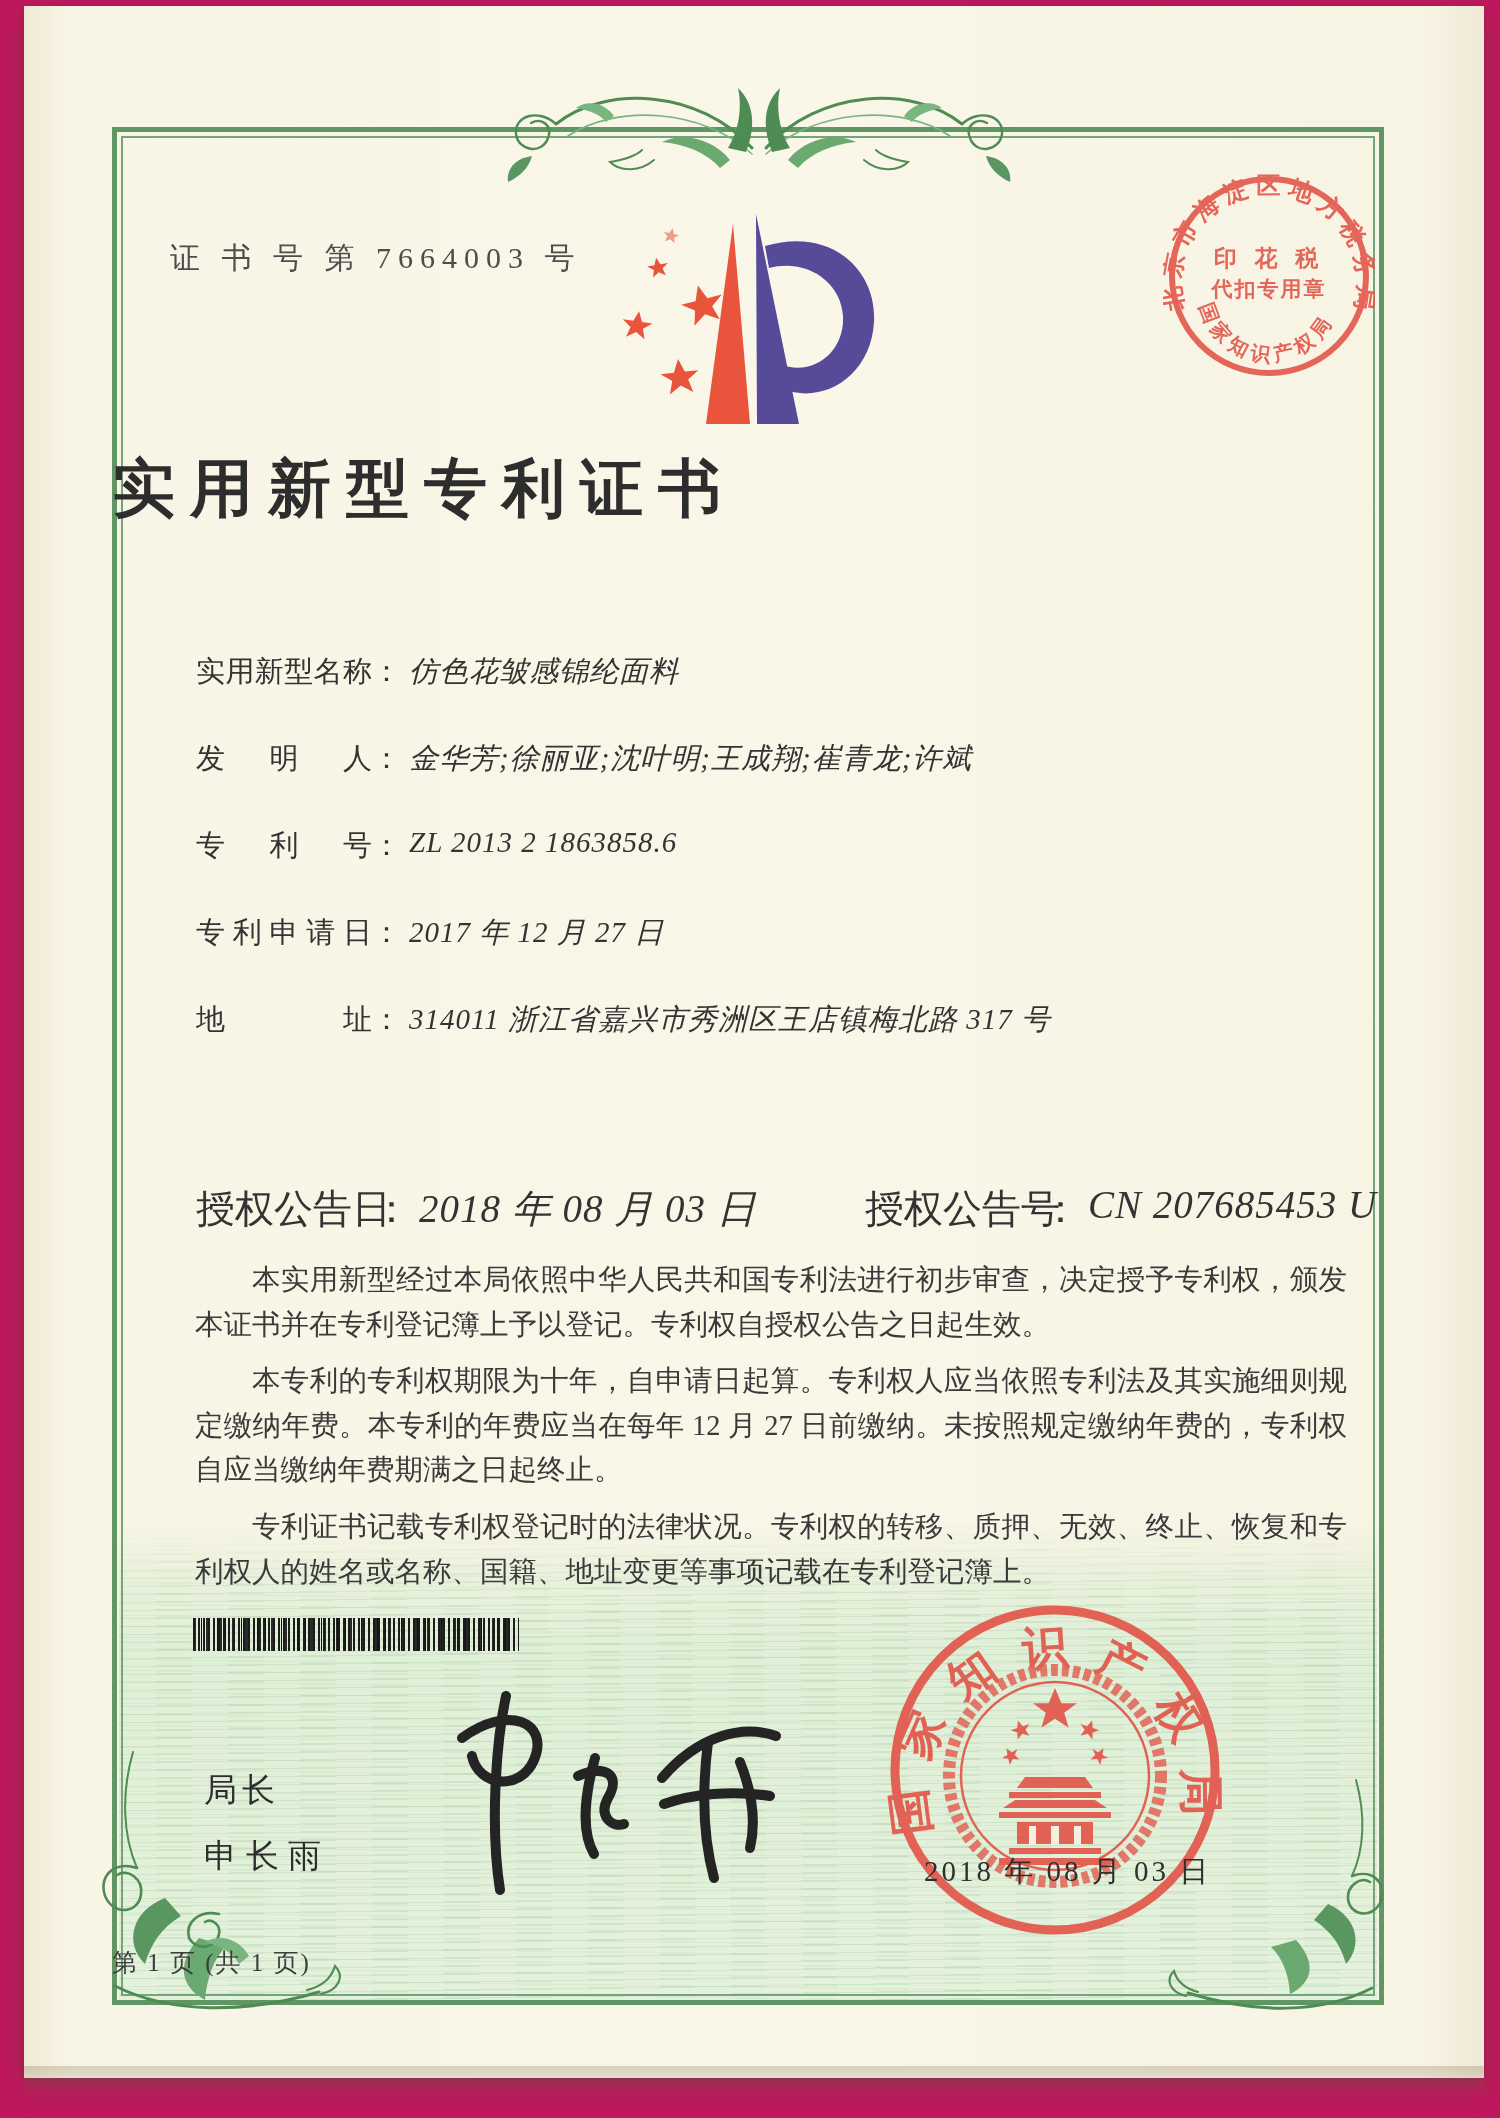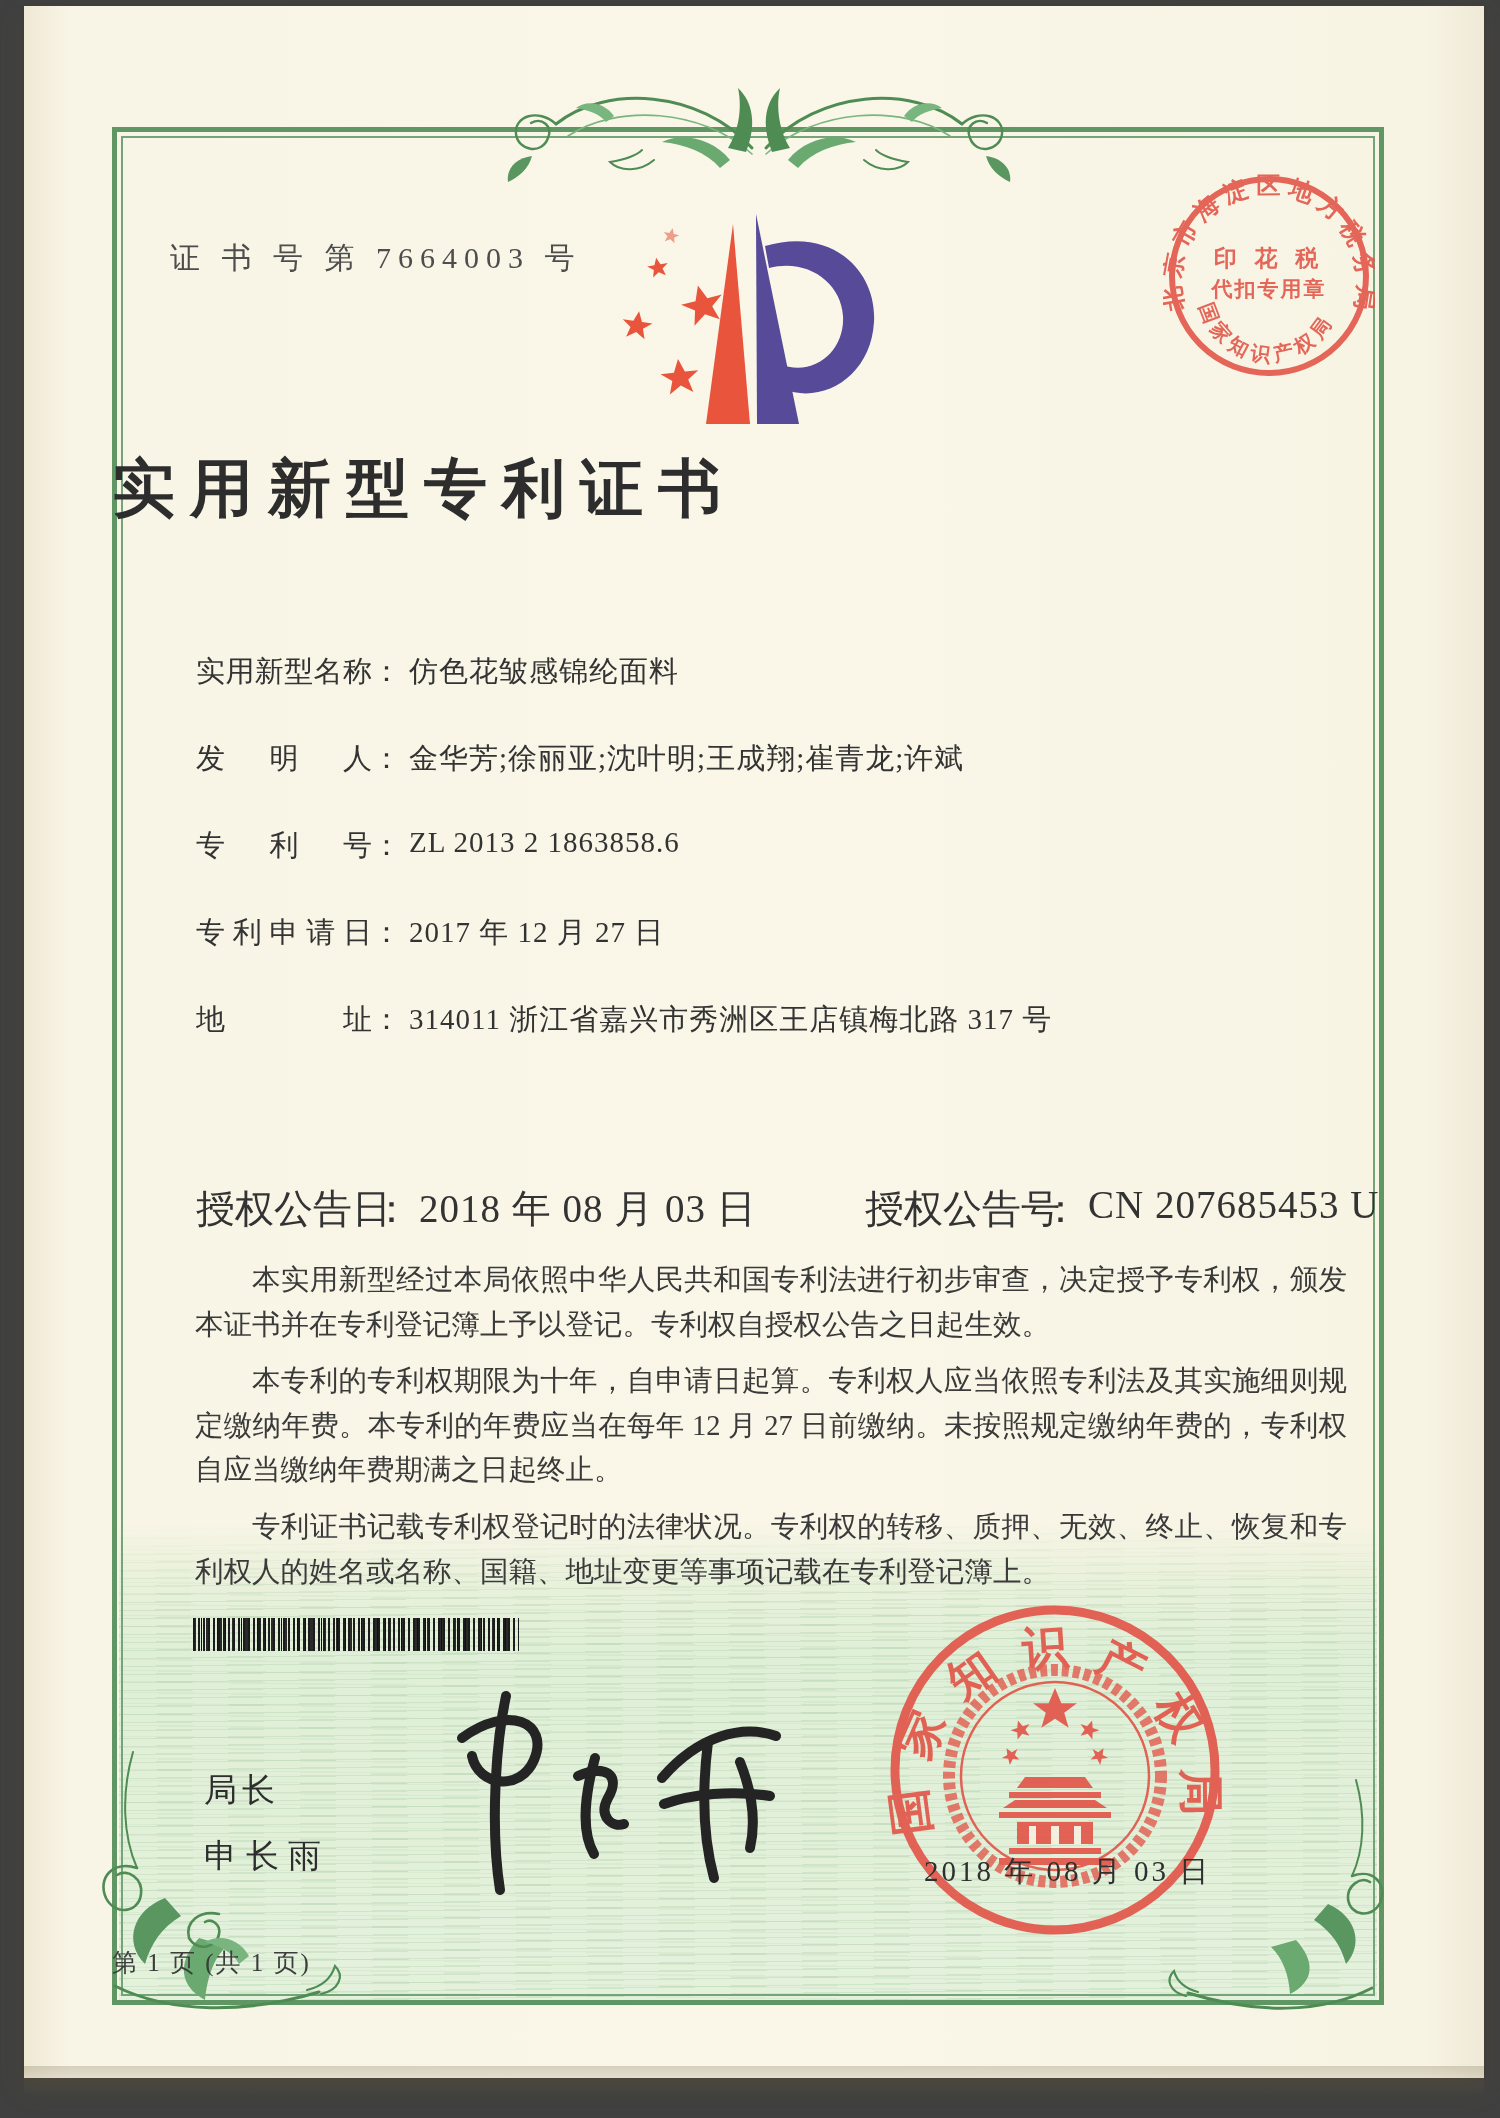--- a/index.html
+++ b/index.html
@@ -1,17 +1,17 @@
 <!DOCTYPE html>
 <html><head>
 <meta charset="utf-8">
 <style>
   html,body{margin:0;padding:0;width:1500px;height:2118px;background:#ffffff;overflow:hidden;}
   *{box-sizing:border-box;}
-  .page{position:relative;width:1500px;height:2118px;background:#404040;font-family:"Liberation Serif",serif;}
+  .page{position:relative;width:1500px;height:2118px;background:#be185d;font-family:"Liberation Serif",serif;}
   .paper{position:absolute;left:24px;top:6px;width:1460px;height:2072px;
          background:linear-gradient(90deg,#efe8d4 0,#f9f5e6 45px,#faf6e8 55%,#f8f4e4 96%,#efe9d6 100%);
          box-shadow:0 10px 24px rgba(90,80,50,.30), 0 2px 6px rgba(0,0,0,.12);}
   .paper-bottom-shadow{position:absolute;left:24px;top:2066px;width:1460px;height:30px;
          background:linear-gradient(180deg,rgba(120,110,80,.28),rgba(120,110,80,0));}
 
   
   .frame-outer{position:absolute;left:88px;top:121px;width:1272px;height:1878px;border:5px solid #5f9663;}
   .frame-inner{position:absolute;left:97px;top:130px;width:1254px;height:1860px;border:2px solid #74a578;}
 
@@ -31,21 +31,21 @@
 
   .tax-stamp{position:absolute;left:1139px;top:164px;width:212px;height:212px;opacity:.9;}
 
   .title{position:absolute;left:88px;top:440px;width:1272px;
          font-size:63px;font-weight:700;letter-spacing:15px;color:#2d2d2d;}
 
   .fields{position:absolute;left:172px;top:646px;width:1180px;font-size:29px;color:#333;}
   .field-row{height:40px;margin-bottom:47px;white-space:nowrap;}
   .field-label{display:inline-block;width:176px;text-align:justify;text-align-last:justify;vertical-align:top;}
   .field-colon{display:inline-block;vertical-align:top;}
-  .field-value{display:inline-block;margin-left:8px;vertical-align:top;letter-spacing:1px;}
+  .field-value{display:inline-block;margin-left:8px;vertical-align:top;letter-spacing:1px;font-style:italic;}
   .grant-row{position:absolute;left:172px;top:1176px;width:1180px;font-size:39px;color:#333;white-space:nowrap;}
   .grant-right{position:absolute;left:669px;top:0;}
 
   .paras{position:absolute;left:159px;top:1240px;width:1176px;font-size:28.5px;line-height:44.6px;
          color:#3a3a3a;text-align:justify;}
   .paras p{margin:12px;text-indent:2em;}
 
   .barcode{position:absolute;left:169px;top:1612px;width:326px;height:33px;
         background:
           repeating-linear-gradient(90deg,#1c1c1c 0 2px,rgba(0,0,0,0) 2px 5px),

